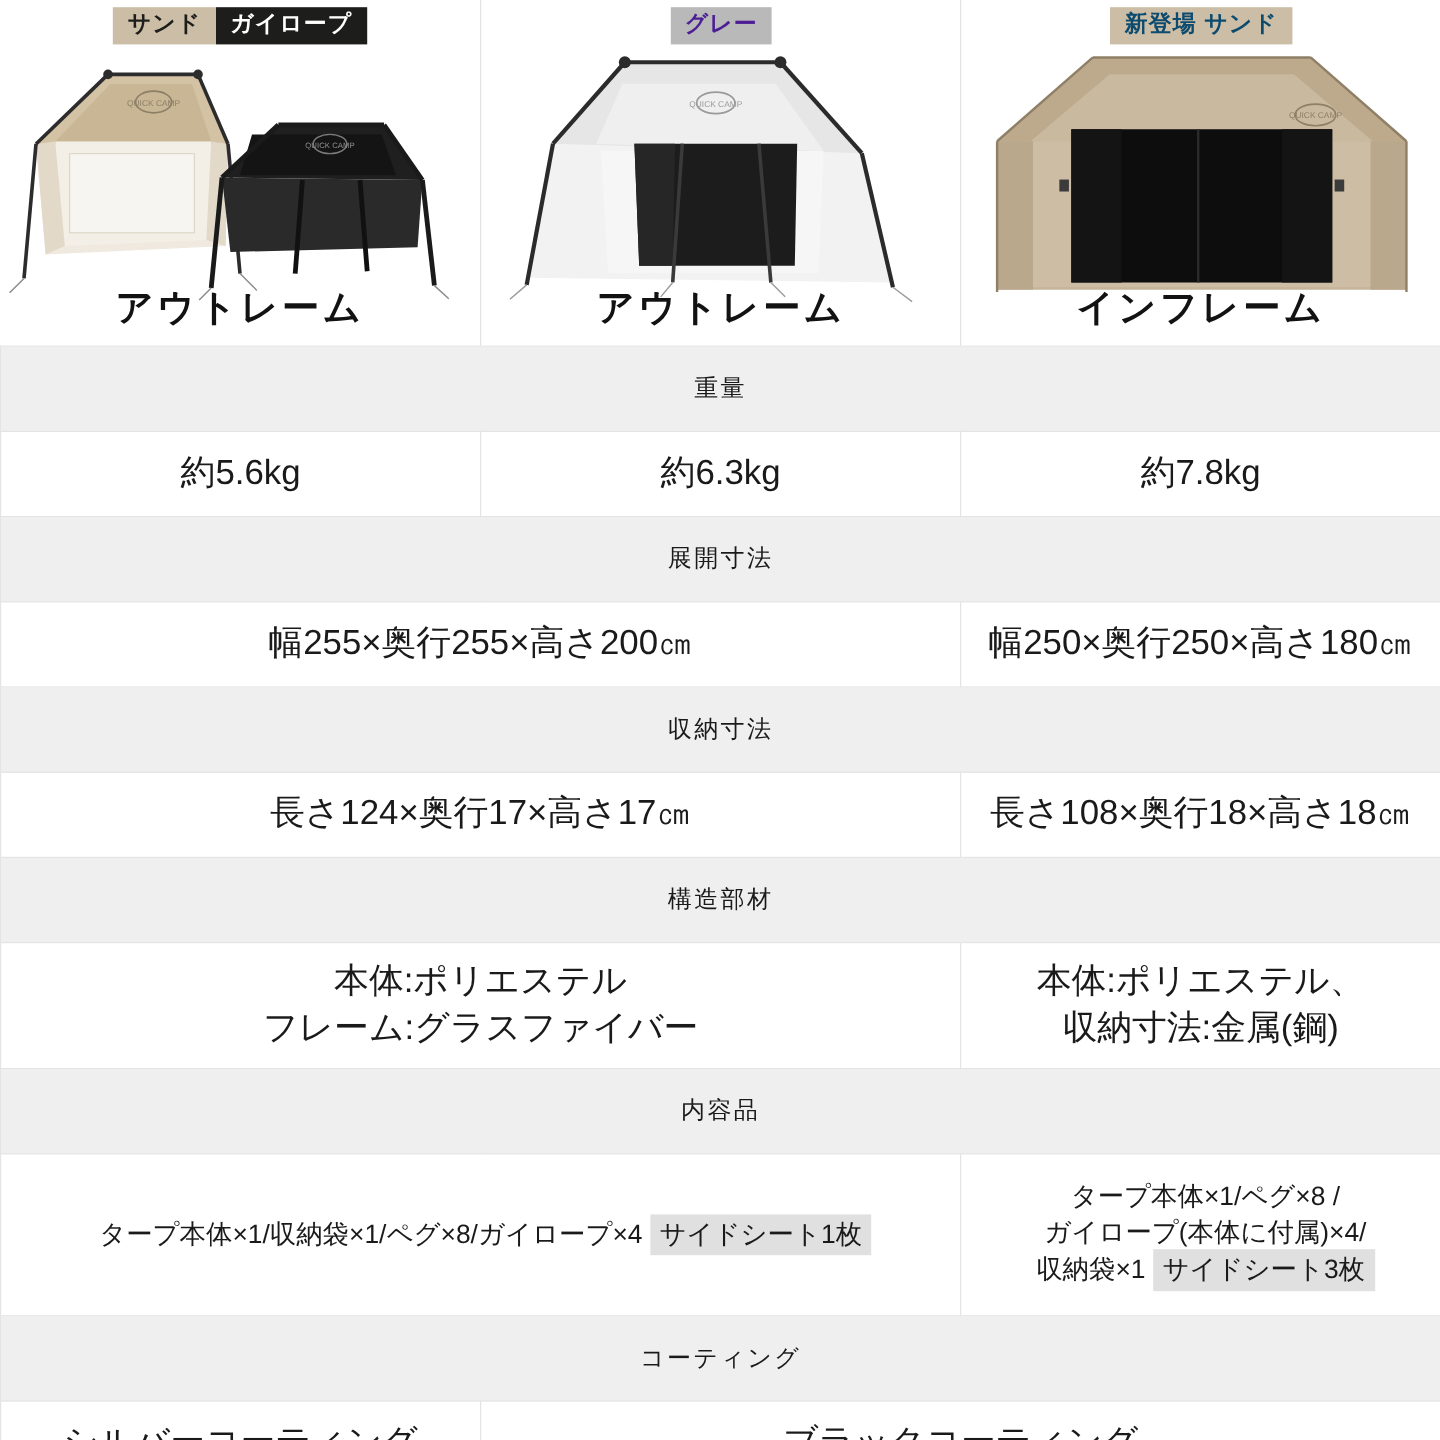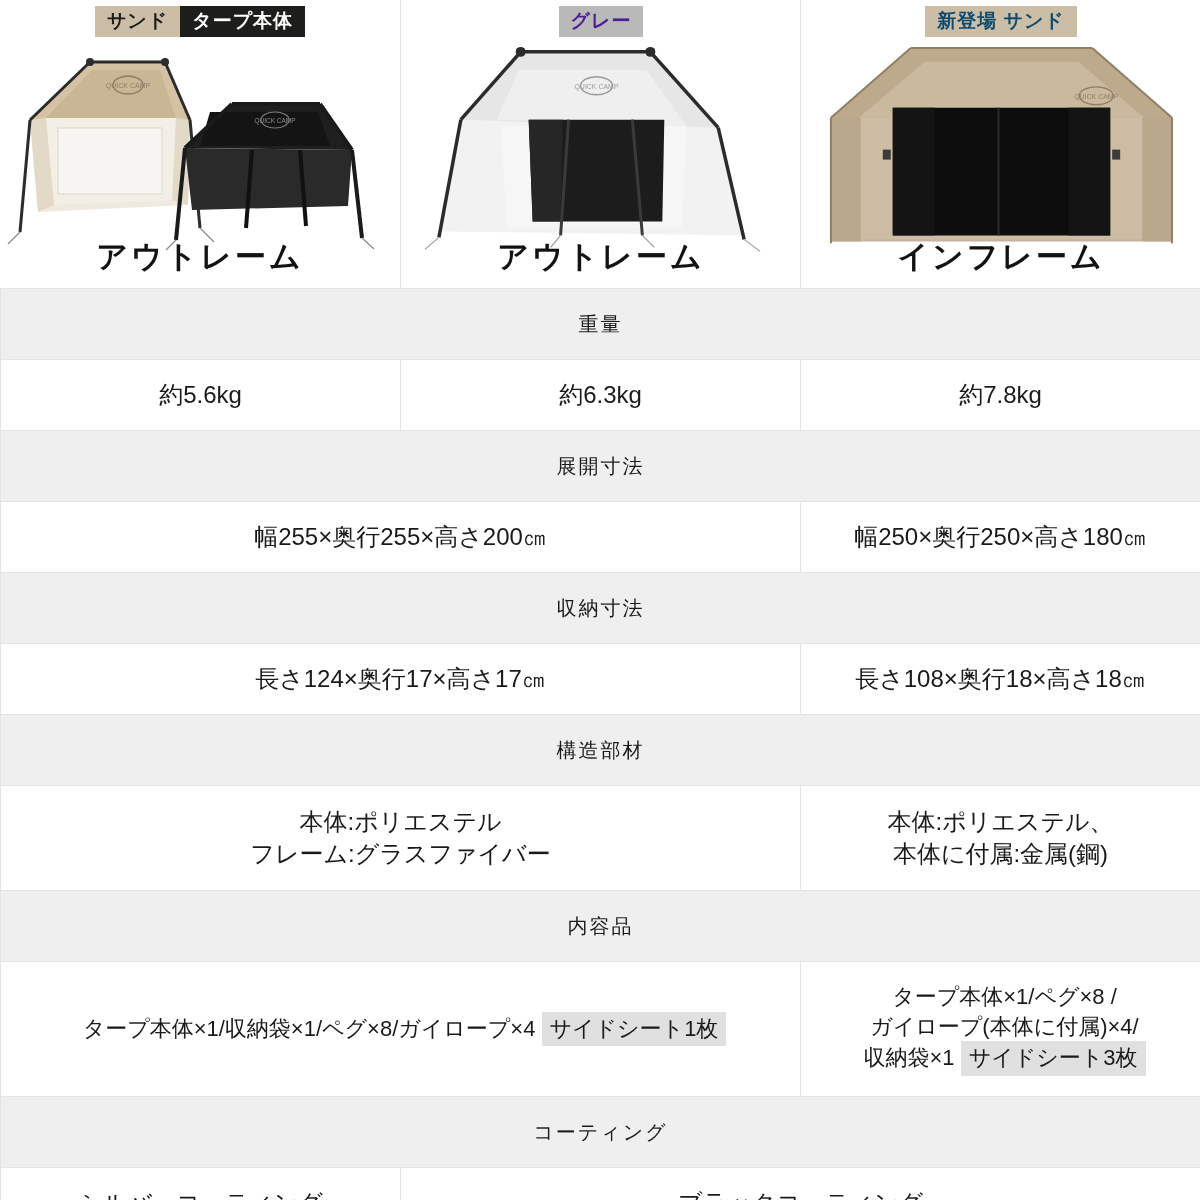--- a/index.html
+++ b/index.html
@@ -82,21 +82,21 @@
   
   .spec-table {
     width: 1200px;
     border-collapse: collapse;
     table-layout: fixed;
   }
   .spec-table td {
     border: 1px solid #e4e4e4;
     text-align: center;
     vertical-align: middle;
-    font-size: 24px;
+    font-size: 29px;
     color: #1a1a1a;
     padding: 6px 8px;
     line-height: 1.35;
   }
   .head-row td {
     background: #efefef;
     font-weight: normal;
     font-size: 20px;
     letter-spacing: 2px;
     height: 58px;
@@ -161,21 +161,21 @@
           <line x1="252" y1="150" x2="246" y2="228" stroke="#111111" stroke-width="4"></line>
           <line x1="300" y1="150" x2="306" y2="226" stroke="#111111" stroke-width="4"></line>
           <ellipse cx="275" cy="120" rx="14" ry="8" fill="none" stroke="#7c7c7c" stroke-width="1.2"></ellipse>
           <text x="275" y="123" font-size="6.5" text-anchor="middle" fill="#8e8e8e" font-family="Liberation Sans, sans-serif">QUICK CAMP</text>
           <line x1="176" y1="240" x2="166" y2="250" stroke="#8a8a8a" stroke-width="1.2"></line>
           <line x1="362" y1="238" x2="374" y2="249" stroke="#8a8a8a" stroke-width="1.2"></line>
         </g>
       </svg>
       <div class="badges">
         <span class="badge badge-sand">サンド</span>
-        <span class="badge badge-black">タープ本体</span>
+        <span class="badge badge-black">ガイロープ</span>
       </div>
       <div class="frame-label">アウトレーム</div>
     </div>
 
     <div class="product-cell">
       <svg class="tent-art" viewBox="0 0 400 288">
         <polygon points="38,232 60,120 120,52 250,52 318,128 345,236" fill="#f2f2f2"></polygon>
         <polygon points="60,120 120,52 250,52 318,128" fill="#e6e6e6"></polygon>
         <polygon points="96,120 118,70 246,70 286,126" fill="#efefef"></polygon>
         <polygon points="100,126 286,126 282,228 106,228" fill="#f6f6f6"></polygon>
@@ -267,21 +267,21 @@
       <tr class="head-row">
         <td colspan="3">構造部材</td>
       </tr>
       <tr class="val-row tall">
         <td colspan="2">
           <div>本体:ポリエステル</div>
           <div>フレーム:グラスファイバー</div>
         </td>
         <td>
           <div>本体:ポリエステル、</div>
-          <div>本体に付属:金属(鋼)</div>
+          <div>収納寸法:金属(鋼)</div>
         </td>
       </tr>
 
       <tr class="head-row">
         <td colspan="3">内容品</td>
       </tr>
       <tr class="val-row contents-row">
         <td colspan="2" class="left-contents">
           <span class="nowrap">タープ本体×1/収納袋×1/ペグ×8/ガイロープ×4</span>
           <span class="hl">サイドシート1枚</span>

